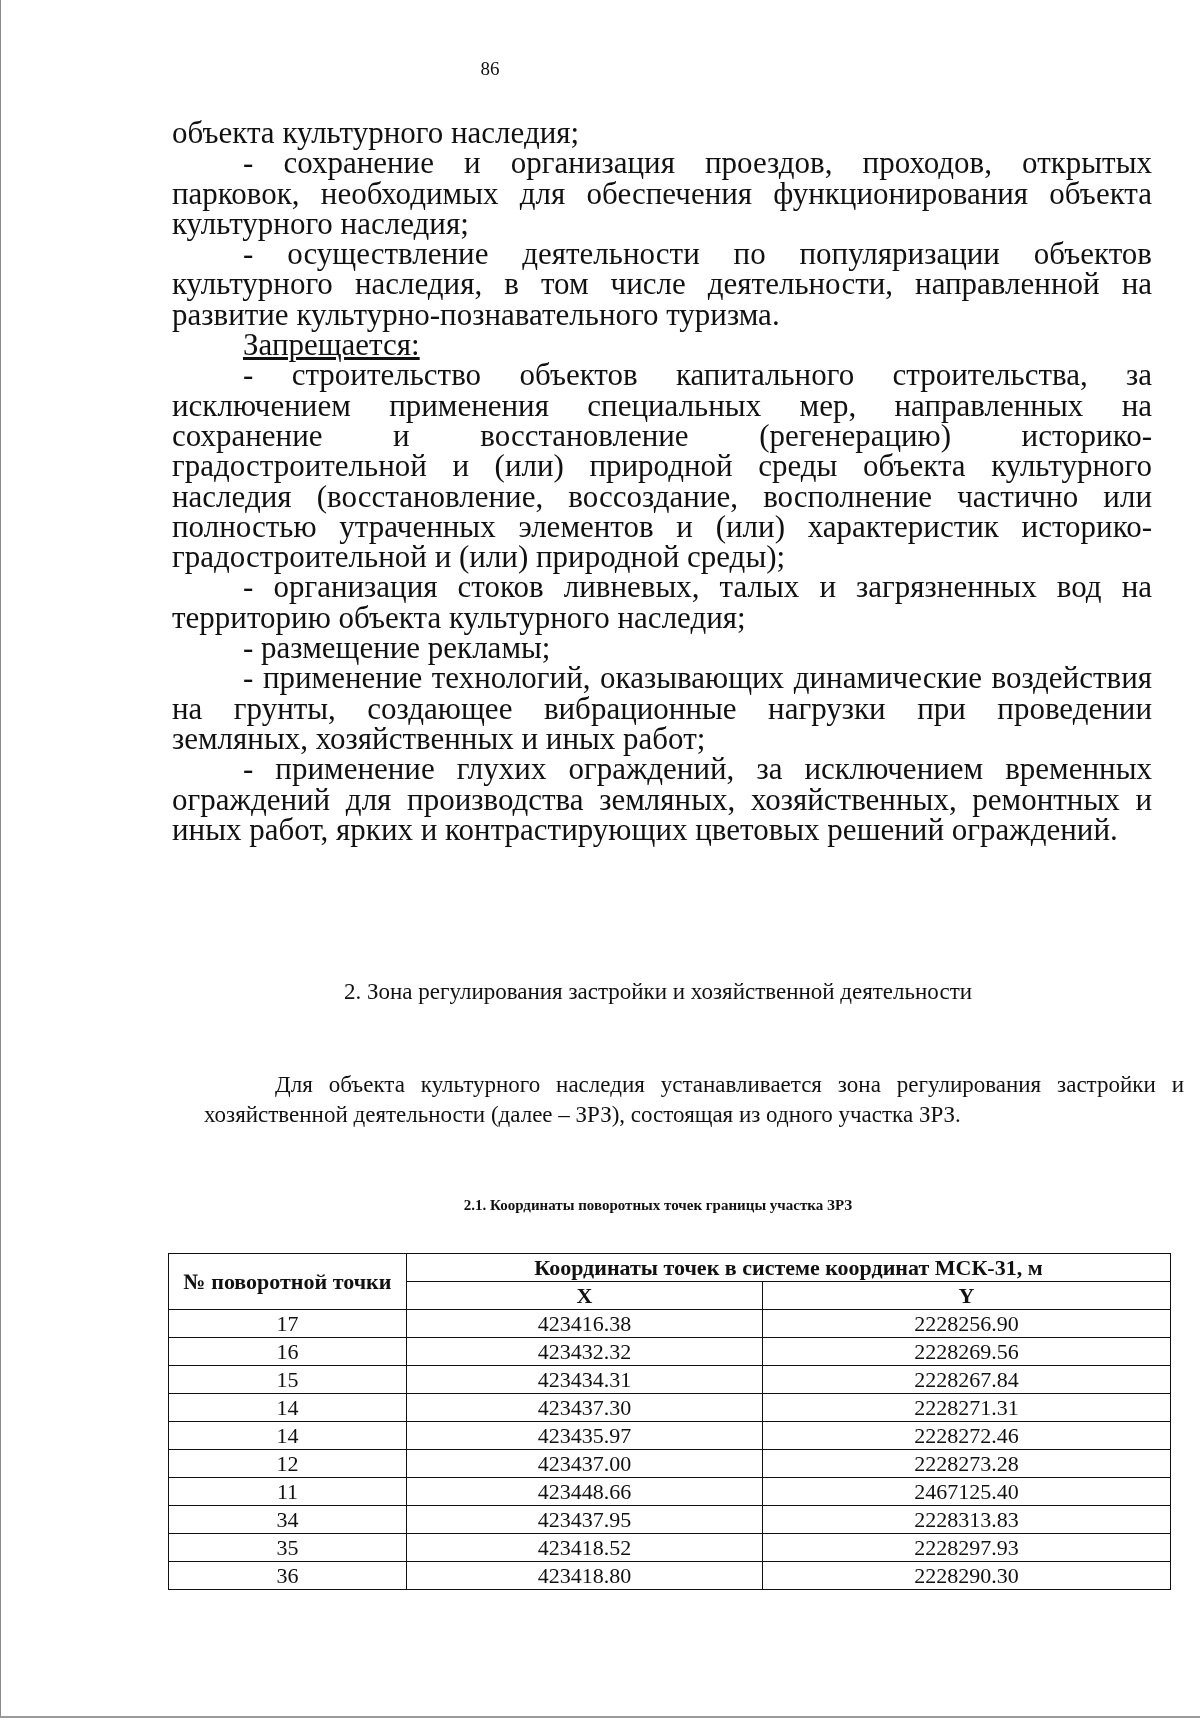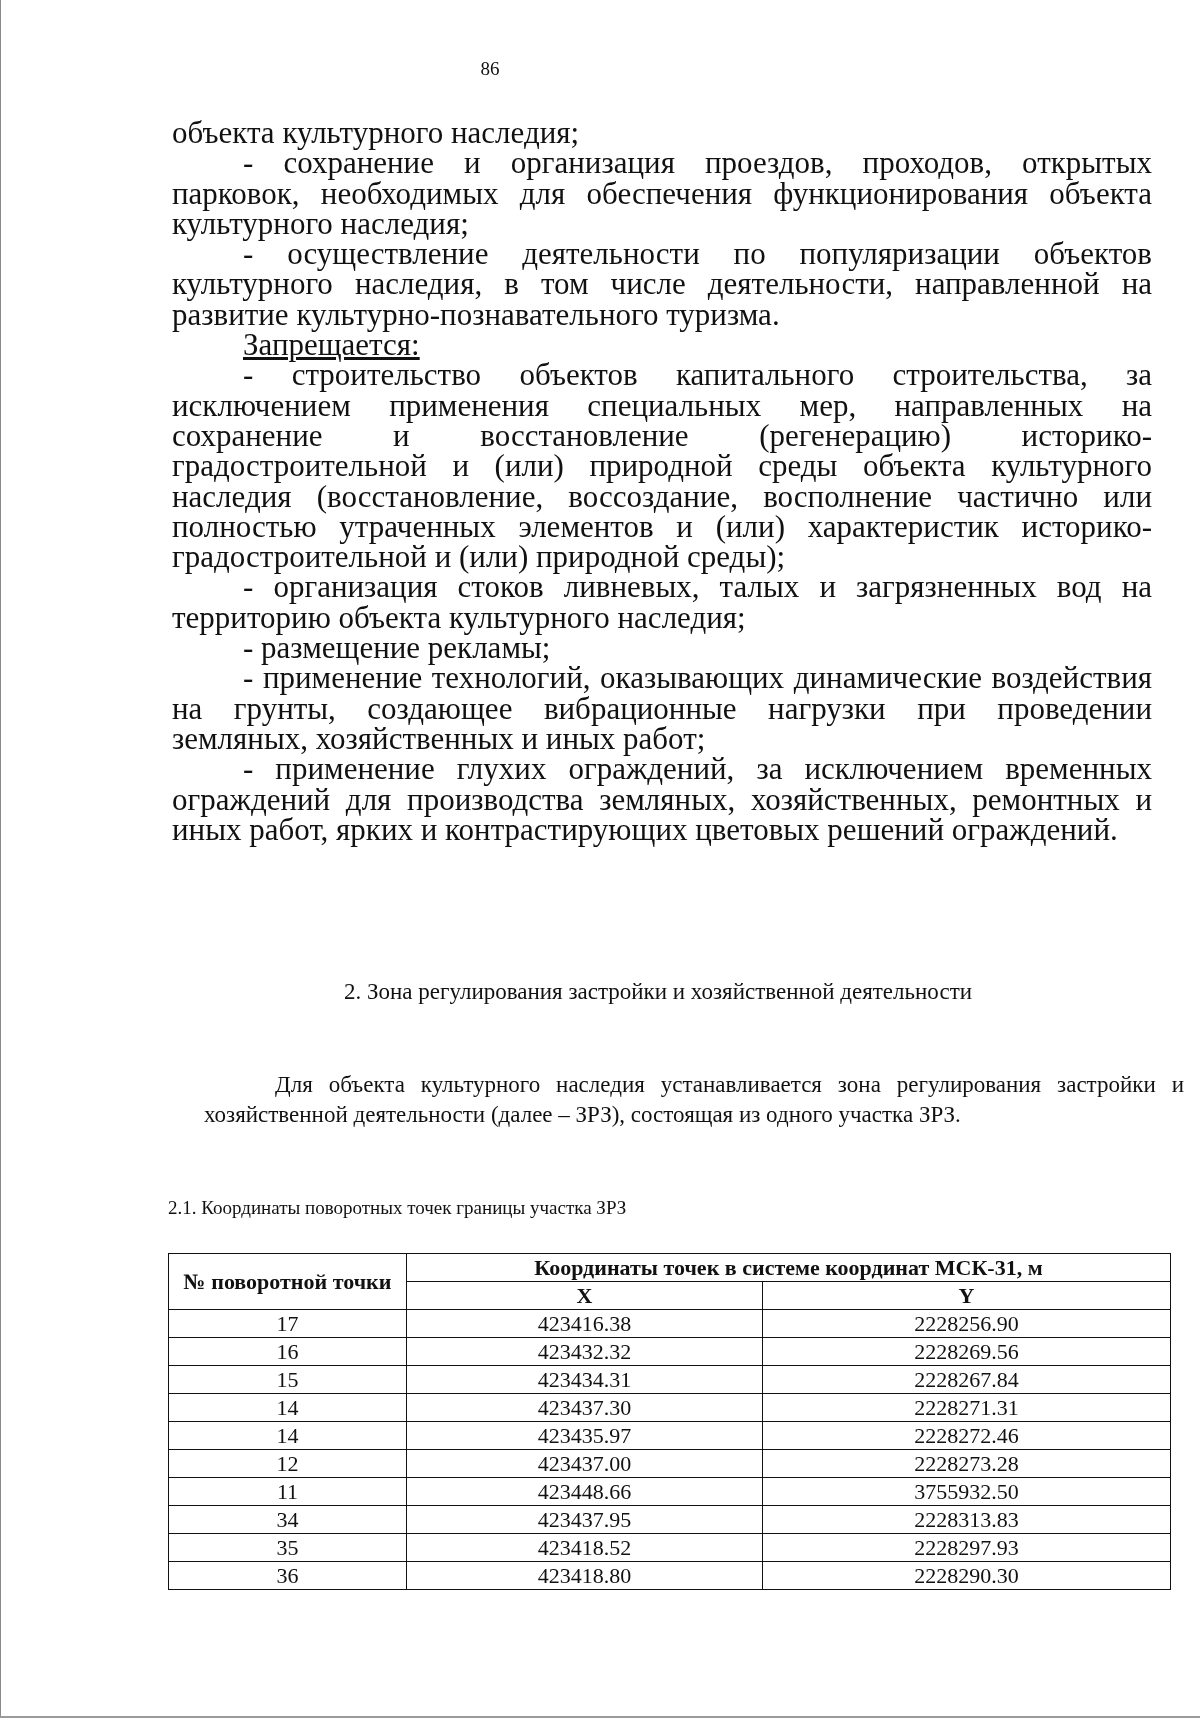--- a/index.html
+++ b/index.html
@@ -25,22 +25,22 @@
   .zone-heading {
     position: absolute; left: 168px; top: 977px; width: 980px; text-align: center;
     font-size: 23px; line-height: 30px; font-weight: normal;
   }
   .zone-intro {
     position: absolute; left: 168px; top: 1070px; width: 980px;
     font-size: 23px; line-height: 30.3px; text-align: justify; text-indent: 71px; margin-left: 36px;
   }
   .zone-intro p { margin: 0; }
   .table-title {
-    position: absolute; left: 168px; top: 1197px; width: 980px; text-align: left;
-    font-size: 19px; font-weight: normal;
+    position: absolute; left: 168px; top: 1197px; width: 980px; text-align: center;
+    font-size: 15px; font-weight: bold;
   }
   table.coords {
     position: absolute; left: 168px; top: 1253px; width: 1003px;
     border-collapse: collapse; font-size: 22px;
   }
   table.coords th, table.coords td {
     border: 1.5px solid #111111; text-align: center; padding: 0; line-height: 27px; height: 27px;
   }
   table.coords th { font-weight: bold; }
   .c1 { width: 237px; }
@@ -114,21 +114,21 @@
       <td>2228272.46</td>
     </tr>
     <tr>
       <td>12</td>
       <td>423437.00</td>
       <td>2228273.28</td>
     </tr>
     <tr>
       <td>11</td>
       <td>423448.66</td>
-      <td>3755932.50</td>
+      <td>2467125.40</td>
     </tr>
     <tr>
       <td>34</td>
       <td>423437.95</td>
       <td>2228313.83</td>
     </tr>
     <tr>
       <td>35</td>
       <td>423418.52</td>
       <td>2228297.93</td>

